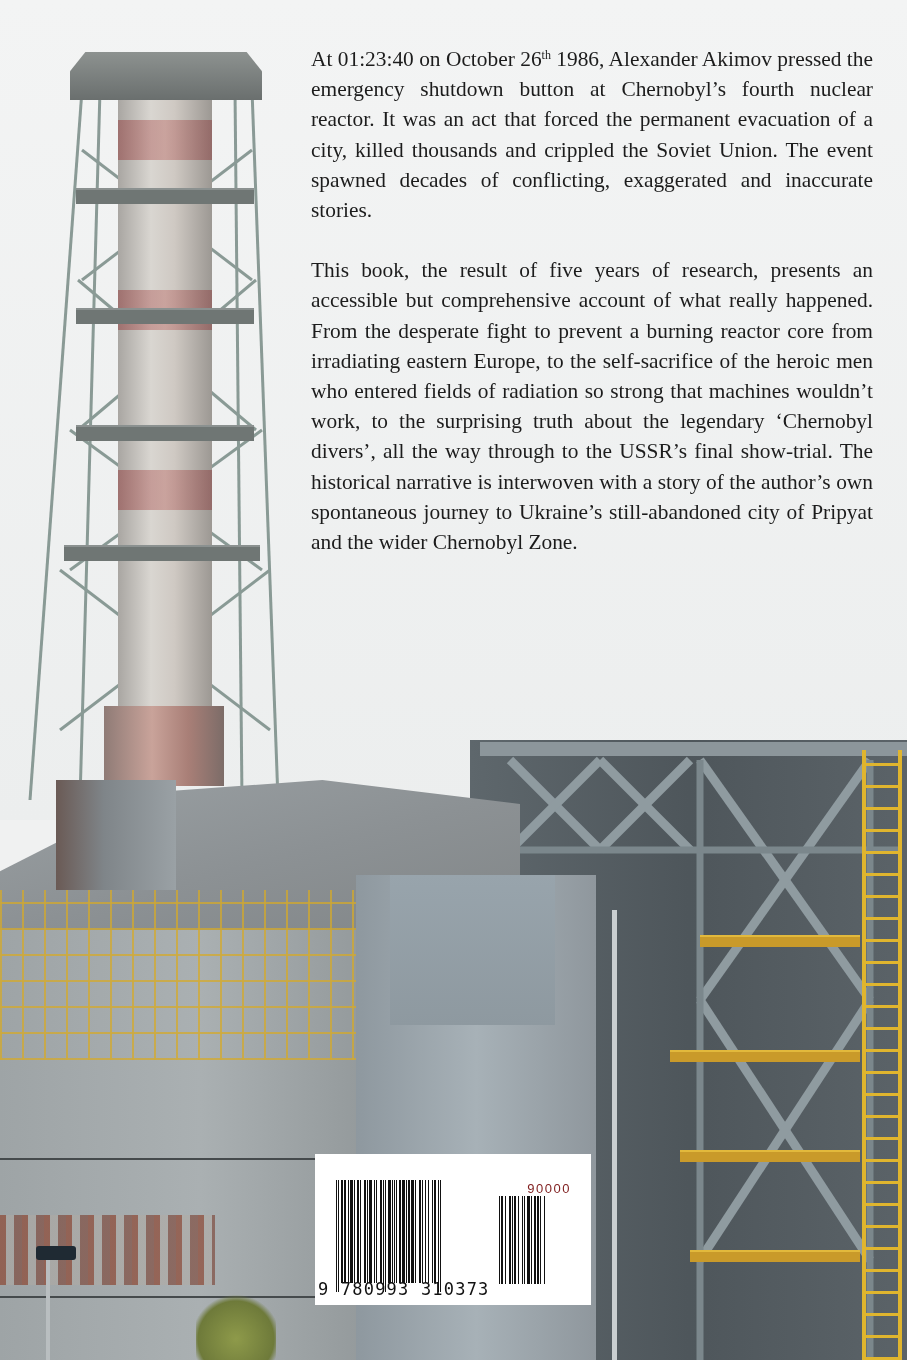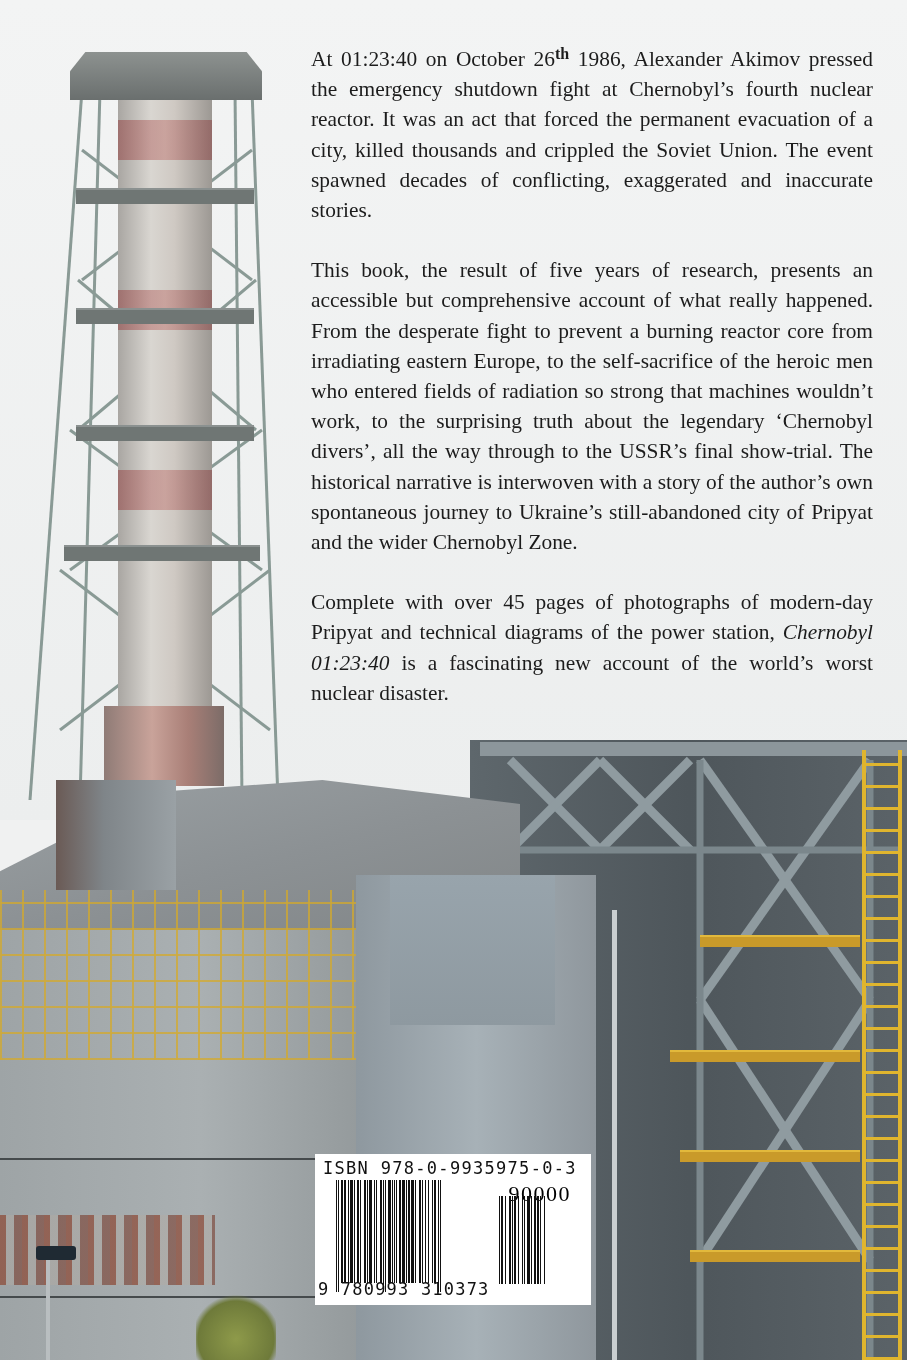--- a/index.html
+++ b/index.html
@@ -59,30 +59,30 @@
     .lamp-post { position: absolute; left: 46px; top: 1258px; width: 4px; height: 102px; background: #b9bec0; }
     .tree { position: absolute; left: 196px; top: 1290px; width: 80px; height: 70px;
       background: radial-gradient(circle at 50% 70%, #8e9a4a, #6e7a3a 60%, transparent 70%); }
 
     
     .blurb { position: absolute; left: 311px; top: 44px; width: 562px;
       font-family: "Liberation Serif", "DejaVu Serif", serif; font-size: 21.4px; line-height: 30.2px;
       color: #1c1c1c; text-align: justify; }
     .blurb p { margin: 0 0 30px 0; }
     .blurb p.last { margin-bottom: 0; text-align-last: left; }
-    .blurb sup { font-size: 16px; line-height: 0; vertical-align: 7px; font-weight: bold; }
+    .blurb sup { font-size: 12px; line-height: 0; vertical-align: 7px; }
     .blurb em { font-style: italic; }
 
     
     .barcode { position: absolute; left: 315px; top: 1154px; width: 276px; height: 151px;
       background: #ffffff; }
     .isbn-label { position: absolute; left: 8px; top: 4px; font-family: "DejaVu Sans Mono", "Liberation Mono", monospace;
       font-size: 17px; letter-spacing: 1.3px; color: #111; white-space: nowrap; }
-    .price-label { position: absolute; right: 20px; top: 27px; font-family: Liberation Serif, serif;
-      font-size: 22px; letter-spacing: 1.5px; color: #000000; }
+    .price-label { position: absolute; right: 20px; top: 27px; font-family: Liberation Sans, sans-serif;
+      font-size: 13px; letter-spacing: 1.5px; color: #7f1d1d; }
     .ean-digits { position: absolute; left: 3px; bottom: 6px; font-family: "DejaVu Sans Mono", "Liberation Mono", monospace;
       font-size: 17px; letter-spacing: 1.2px; color: #111; white-space: pre; }
     .bars-main { position: absolute; left: 21px; top: 26px; width: 152px; height: 112px; display: flex; align-items: stretch; }
     .bars-addon { position: absolute; left: 184px; top: 42px; width: 76px; height: 88px; display: flex; align-items: stretch; }
     .bar { display: block; height: 100%; }
     .bar.b { background: #111; }
     .bar.w { background: transparent; }
     .bars-main .bar.short { height: 92%; }
   </style>
 </head>
@@ -154,27 +154,25 @@
     <div class="rust"></div>
     <div class="concrete-block"></div>
     <div class="concrete-top"></div>
     <div class="pole"></div>
     <div class="lamp-post"></div>
     <div class="lamp"></div>
     <div class="tree"></div>
   </div>
 
   <div class="blurb">
-    <p><span>At 01:23:40 on October 26</span><sup>th</sup><span> 1986, Alexander Akimov pressed the emergency shutdown fight at Chernobyl’s fourth nuclear reactor. It was an act that forced the permanent evacuation of a city, killed thousands and crippled the Soviet Union. The event spawned decades of conflicting, exaggerated and inaccurate stories.</span></p>
+    <p><span>At 01:23:40 on October 26</span><sup>th</sup><span> 1986, Alexander Akimov pressed the emergency shutdown button at Chernobyl’s fourth nuclear reactor. It was an act that forced the permanent evacuation of a city, killed thousands and crippled the Soviet Union. The event spawned decades of conflicting, exaggerated and inaccurate stories.</span></p>
     <p>This book, the result of five years of research, presents an accessible but comprehensive account of what really happened. From the desperate fight to prevent a burning reactor core from irradiating eastern Europe, to the self-sacrifice of the heroic men who entered fields of radiation so strong that machines wouldn’t work, to the surprising truth about the legendary ‘Chernobyl divers’, all the way through to the USSR’s final show-trial. The historical narrative is interwoven with a story of the author’s own spontaneous journey to Ukraine’s still-abandoned city of Pripyat and the wider Chernobyl Zone.</p>
-    <p class="last"><span>Complete with over 45 pages of photographs of modern-day Pripyat and technical diagrams of the power station, </span><em>Chernobyl 01:23:40</em><span> is a fascinating new account of the world’s worst nuclear disaster.</span></p>
   </div>
 
   <div class="barcode">
-    <div class="isbn-label">ISBN 978-0-9935975-0-3</div>
     <div class="price-label">90000</div>
     <div class="bars-main" id="bars-main">
         <span class="bar b" style="width: 1px;"></span>
         <span class="bar w" style="width: 1px;"></span>
         <span class="bar b" style="width: 1px;"></span>
         <span class="bar w" style="width: 2px;"></span>
         <span class="bar b short" style="width: 2px;"></span>
         <span class="bar w" style="width: 1px;"></span>
         <span class="bar b short" style="width: 2px;"></span>
         <span class="bar w" style="width: 2px;"></span>

